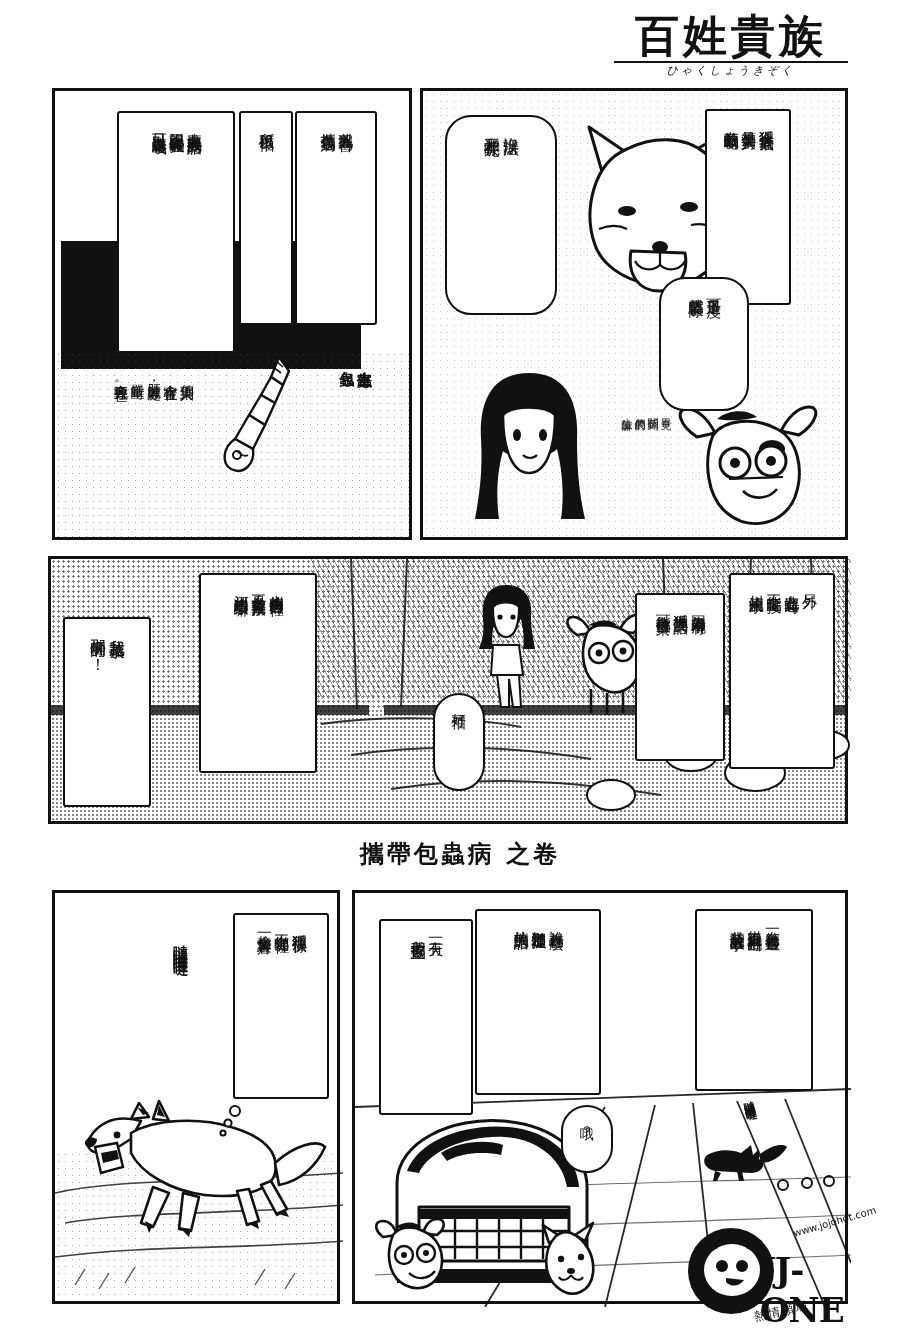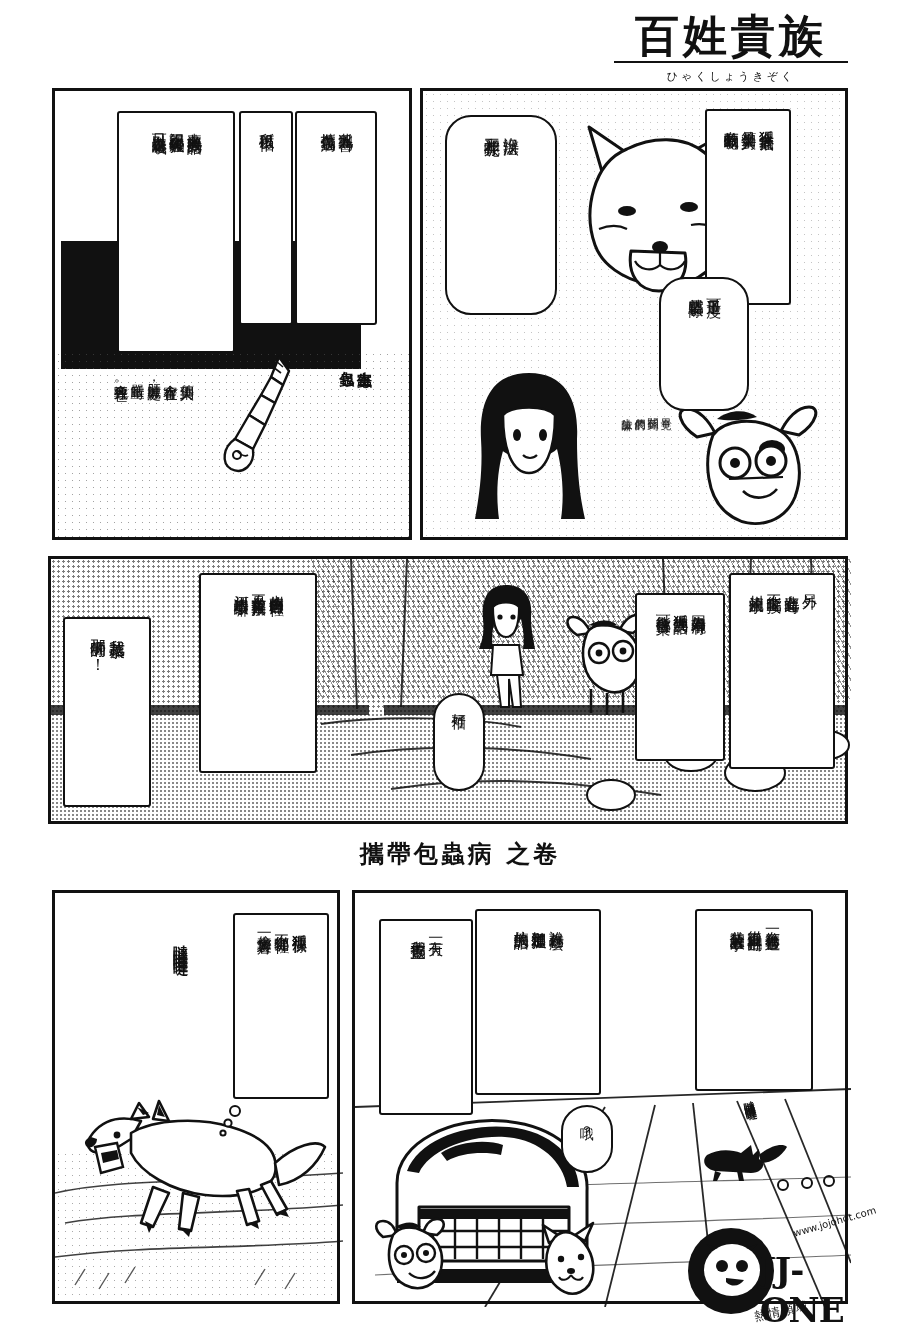--- a/index.html
+++ b/index.html
@@ -26,21 +26,21 @@
   .bub-soft{border-radius:26px;}
 
   
   #masthead{position:absolute;right:34px;top:14px;width:270px;height:68px;}
   #masthead .title{
     font-family:"DejaVu Serif","Liberation Serif",serif;
     font-weight:bold;font-size:44px;letter-spacing:4px;color:#111;
     text-align:center;line-height:1;
   }
   #masthead .romaji{
-    text-align:center;font-size:11px;letter-spacing:3px;margin-top:6px;color:#111;
+    text-align:center;font-size:11px;letter-spacing:3px;color:#111;font-style:italic;
   }
   #masthead .rule{height:2px;background:#111;margin:3px 18px 0 18px;}
 
   
   #chapter-title{
     position:absolute;left:330px;top:838px;width:260px;text-align:center;
     font-family:"DejaVu Serif","Liberation Serif",serif;font-weight:bold;
     font-size:24px;letter-spacing:3px;
   }
 

